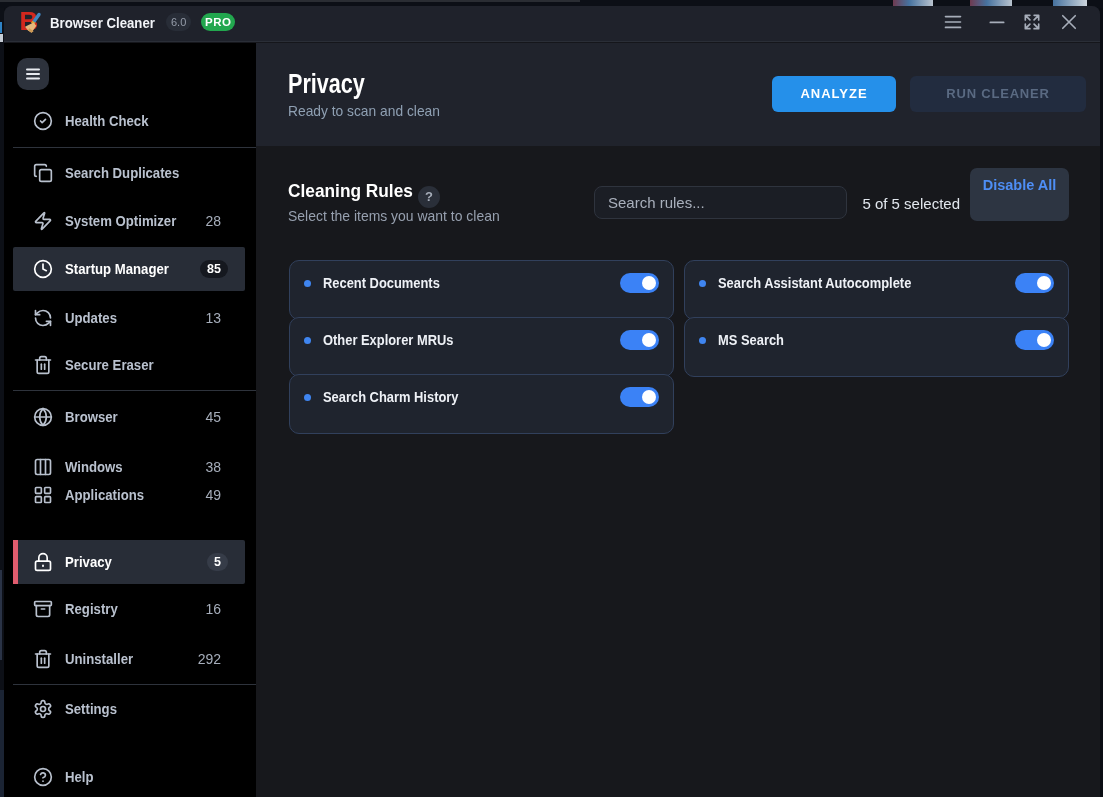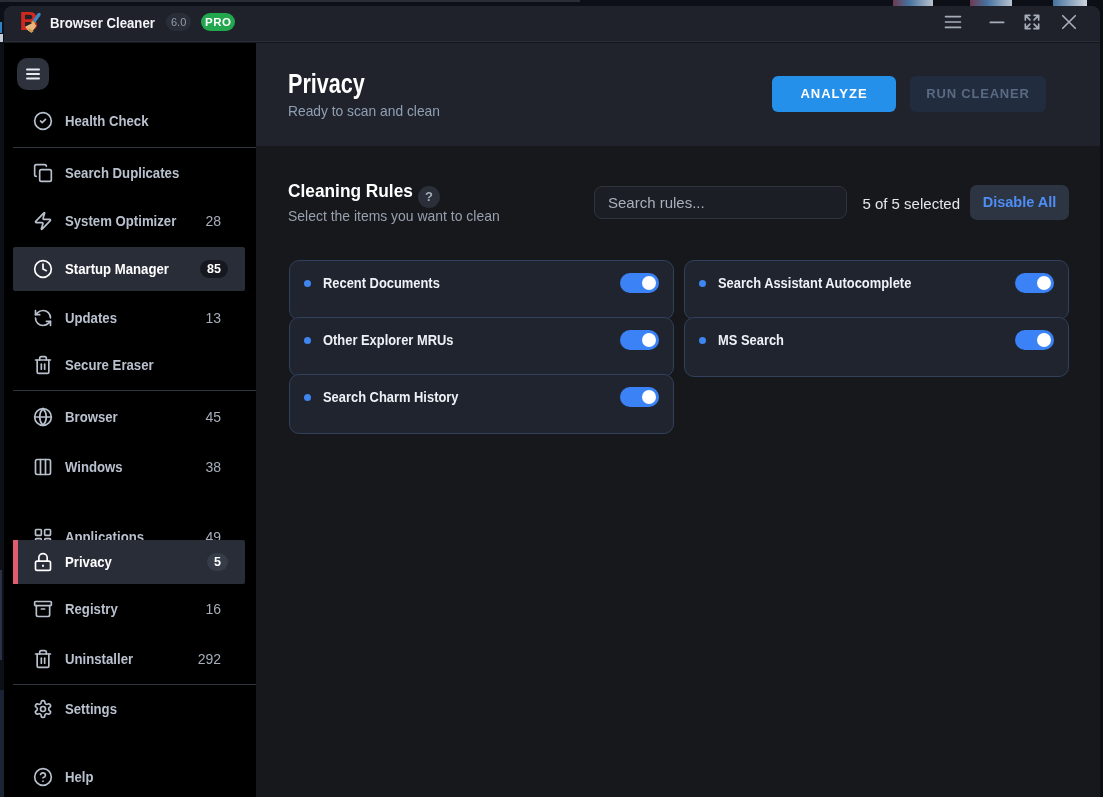--- a/index.html
+++ b/index.html
@@ -31,29 +31,29 @@
 .pill { position:absolute; right:17px; top:13px; height:18px; min-width:18px; padding:0 7px; border-radius:9px; font-size:12.5px; font-weight:700; color:#fff; text-align:right; line-height:18px; }
 .pill.dark { background:#15181f; }
 .pill.lite { background:#363c48; }
 .sep { position:absolute; left:9px; width:243px; height:1px; background:#2e333c; }
 
 .main { position:absolute; left:252px; top:37px; width:844px; height:754px; background:#17181c; }
 .mhead { position:absolute; left:0; top:0; width:844px; height:103px; background:#20232c; }
 .mhead h1 { position:absolute; left:32px; top:26px; font-size:27px; font-weight:700; color:#fff; transform:scaleX(0.8); transform-origin:left center; white-space:nowrap; }
 .mhead .sub { position:absolute; left:32px; top:59px; font-size:15px; color:#8fa0b3; transform:scaleX(0.92); transform-origin:left center; white-space:nowrap; }
 .btn-an { position:absolute; left:516px; top:33px; width:124px; height:36px; background:#2590ea; border-radius:6px; color:#fff; font-size:13px; font-weight:700; letter-spacing:1px; text-align:center; line-height:36px; }
-.btn-rc { position:absolute; left:654px; top:33px; width:136px; height:36px; background:#222c3f; border-radius:6px; color:#5a6a82; font-size:13px; font-weight:700; letter-spacing:0.8px; text-align:center; line-height:36px; }
+.btn-rc { position:absolute; left:654px; top:33px; width:176px; height:36px; background:#222c3f; border-radius:6px; color:#5a6a82; font-size:13px; font-weight:700; letter-spacing:0.8px; text-align:center; line-height:36px; }
 .content { position:absolute; left:0; top:103px; width:844px; height:651px; }
 .cr-title { position:absolute; left:32px; top:34px; font-size:19px; font-weight:700; color:#fff; transform:scaleX(0.91); transform-origin:left center; white-space:nowrap; }
 .qm { position:absolute; left:162px; top:40px; width:22px; height:22px; background:#2a2f39; border-radius:11px; color:#a6adb9; font-size:13px; font-weight:700; text-align:center; line-height:22px; }
 .cr-sub { position:absolute; left:32px; top:61px; font-size:15px; color:#97a0af; transform:scaleX(0.93); transform-origin:left center; white-space:nowrap; }
 .search { position:absolute; left:338px; top:40px; width:253px; height:33px; background:#1b1e25; border:1px solid #2f343e; border-radius:8px; }
 .search span { position:absolute; left:13px; top:7px; font-size:15px; color:#a9b0bc; }
 .selcount { position:absolute; left:574px; top:49px; width:130px; text-align:right; font-size:15px; color:#e2e7ee; }
-.btn-da { position:absolute; left:714px; top:39px; width:99px; height:35px; background:#2d3542; border-radius:7px; color:#4e8ef5; font-size:14.5px; font-weight:700; text-align:center; line-height:35px; }
+.btn-da { position:absolute; left:714px; top:22px; width:99px; height:53px; background:#2d3542; border-radius:7px; color:#4e8ef5; font-size:14.5px; font-weight:700; text-align:center; line-height:35px; }
 
 .card { position:absolute; width:385px; height:60px; background:#1f242e; border:1px solid #31405c; border-radius:10px; }
 .card .dot { position:absolute; left:14px; top:18.5px; width:7px; height:7px; border-radius:50%; background:#3f85f0; }
 .card .cl { position:absolute; left:33px; top:13px; font-size:15px; font-weight:700; color:#eef1f6; transform:scaleX(0.86); transform-origin:left center; white-space:nowrap; }
 .tog { position:absolute; right:14px; top:12px; width:39px; height:20px; background:#3b82f6; border-radius:10px; }
 .tog .kn { position:absolute; right:3px; top:3px; width:14px; height:14px; background:#fff; border-radius:50%; }
 
 .frag { position:absolute; }
 svg.lic { fill:none; stroke:currentColor; stroke-width:2; stroke-linecap:round; stroke-linejoin:round; }
 </style>
@@ -167,21 +167,21 @@
       </div>
       <div class="item" style="top:402px;">
         <span class="ic"><svg class="lic" viewBox="0 0 24 24">
               <rect width="18" height="18" x="3" y="3" rx="2"></rect>
               <path d="M9 3v18"></path>
               <path d="M15 3v18"></path>
             </svg></span>
         <span class="lb">Windows</span>
         <span class="num">38</span>
       </div>
-      <div class="item" style="top:472px;">
+      <div class="item" style="top:430px;">
         <span class="ic"><svg class="lic" viewBox="0 0 24 24">
               <rect width="7" height="7" x="3" y="3" rx="1"></rect>
               <rect width="7" height="7" x="14" y="3" rx="1"></rect>
               <rect width="7" height="7" x="14" y="14" rx="1"></rect>
               <rect width="7" height="7" x="3" y="14" rx="1"></rect>
             </svg></span>
         <span class="lb">Applications</span>
         <span class="num">49</span>
       </div>
       <div class="item sel" style="top:497px;">

